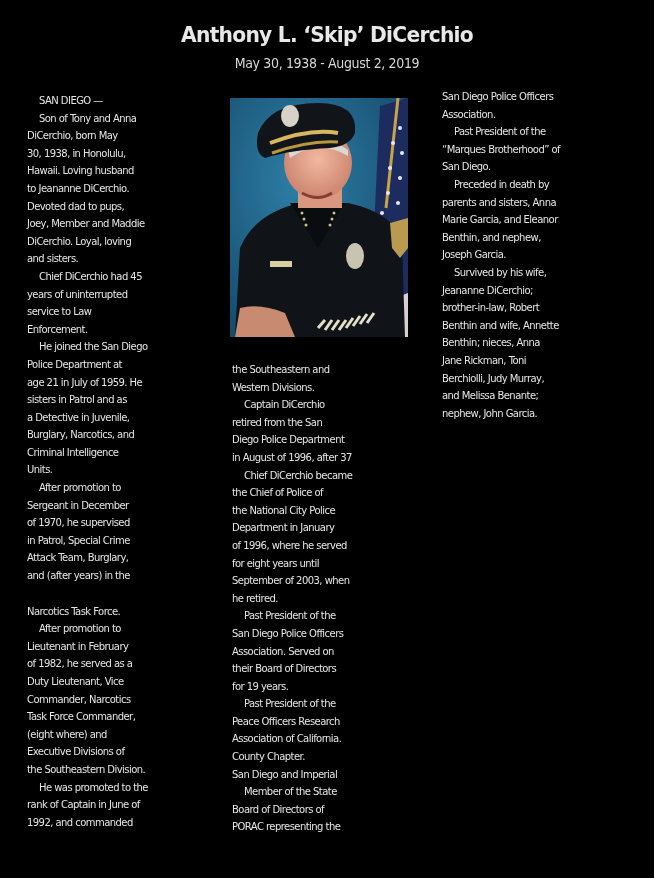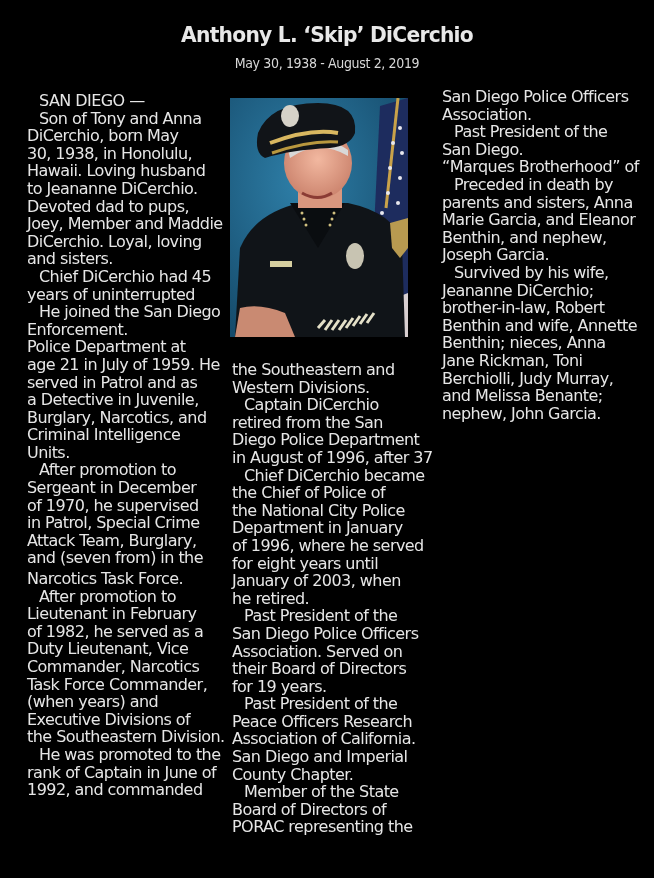--- a/index.html
+++ b/index.html
@@ -15,29 +15,29 @@
       transform: scaleX(0.92); transform-origin: 327px 0;
     }
     .dates {
       position: absolute; left: 0; top: 55px; width: 654px; text-align: center;
       font-family: "DejaVu Sans", sans-serif; font-size: 14px; color: #d8d8d8;
       letter-spacing: -0.4px;
       transform: scaleX(0.9); transform-origin: 327px 0;
     }
     .col {
       position: absolute; font-family: "DejaVu Sans", sans-serif;
-      font-size: 16px; line-height: 17.6px; color: #e6e6e6;
+      font-size: 10px; line-height: 17.6px; color: #e6e6e6;
       letter-spacing: -0.55px; white-space: nowrap;
     }
     .col .line { display: block; height: 17.6px; }
     .col .ind { padding-left: 12px; }
     #col1 { left: 27px; top: 92px; }
     #col2 { left: 232px; top: 361px; }
     #col3 { left: 442px; top: 88px; }
-    #col1 .gap { margin-top: 3px; }
+    #col1 .gap { margin-top: 18px; }
 
     .photo {
       position: absolute; left: 230px; top: 98px; width: 178px; height: 239px;
       overflow: hidden; background: #1f6a93;
       box-shadow: 0 0 6px 3px #000 inset;
     }
     .photo svg { display: block; }
   </style>
 </head>
 <body>
@@ -51,43 +51,44 @@
     <span class="line">DiCerchio, born May</span>
     <span class="line">30, 1938, in Honolulu,</span>
     <span class="line">Hawaii. Loving husband</span>
     <span class="line">to Jeananne DiCerchio.</span>
     <span class="line">Devoted dad to pups,</span>
     <span class="line">Joey, Member and Maddie</span>
     <span class="line">DiCerchio. Loyal, loving</span>
     <span class="line">and sisters.</span>
     <span class="line ind">Chief DiCerchio had 45</span>
     <span class="line">years of uninterrupted</span>
+    <span class="line">service to Law</span>
+    <span class="line">Enforcement.</span>
     <span class="line ind">He joined the San Diego</span>
-    <span class="line">Enforcement.</span>
     <span class="line">Police Department at</span>
     <span class="line">age 21 in July of 1959. He</span>
-    <span class="line">served in Patrol and as</span>
+    <span class="line">sisters in Patrol and as</span>
     <span class="line">a Detective in Juvenile,</span>
     <span class="line">Burglary, Narcotics, and</span>
     <span class="line">Criminal Intelligence</span>
     <span class="line">Units.</span>
     <span class="line ind">After promotion to</span>
     <span class="line">Sergeant in December</span>
     <span class="line">of 1970, he supervised</span>
     <span class="line">in Patrol, Special Crime</span>
     <span class="line">Attack Team, Burglary,</span>
-    <span class="line">and (seven from) in the</span>
+    <span class="line">and (after years) in the</span>
     <span class="line gap">Narcotics Task Force.</span>
     <span class="line ind">After promotion to</span>
     <span class="line">Lieutenant in February</span>
     <span class="line">of 1982, he served as a</span>
     <span class="line">Duty Lieutenant, Vice</span>
     <span class="line">Commander, Narcotics</span>
     <span class="line">Task Force Commander,</span>
-    <span class="line">(when years) and</span>
+    <span class="line">(eight where) and</span>
     <span class="line">Executive Divisions of</span>
     <span class="line">the Southeastern Division.</span>
     <span class="line ind">He was promoted to the</span>
     <span class="line">rank of Captain in June of</span>
     <span class="line">1992, and commanded</span>
   </div>
 
 <div class="photo">
   <svg width="178" height="239" viewBox="0 0 178 239" xmlns="http://www.w3.org/2000/svg">
     <defs>
@@ -165,42 +166,42 @@
     <span class="line ind">Captain DiCerchio</span>
     <span class="line">retired from the San</span>
     <span class="line">Diego Police Department</span>
     <span class="line">in August of 1996, after 37</span>
     <span class="line ind">Chief DiCerchio became</span>
     <span class="line">the Chief of Police of</span>
     <span class="line">the National City Police</span>
     <span class="line">Department in January</span>
     <span class="line">of 1996, where he served</span>
     <span class="line">for eight years until</span>
-    <span class="line">January of 2003, when</span>
+    <span class="line">September of 2003, when</span>
     <span class="line">he retired.</span>
     <span class="line ind">Past President of the</span>
     <span class="line">San Diego Police Officers</span>
     <span class="line">Association. Served on</span>
     <span class="line">their Board of Directors</span>
     <span class="line">for 19 years.</span>
     <span class="line ind">Past President of the</span>
     <span class="line">Peace Officers Research</span>
     <span class="line">Association of California.</span>
+    <span class="line">County Chapter.</span>
     <span class="line">San Diego and Imperial</span>
-    <span class="line">County Chapter.</span>
     <span class="line ind">Member of the State</span>
     <span class="line">Board of Directors of</span>
     <span class="line">PORAC representing the</span>
   </div>
 <div class="col" id="col3">
     <span class="line">San Diego Police Officers</span>
     <span class="line">Association.</span>
     <span class="line ind">Past President of the</span>
+    <span class="line">“Marques Brotherhood” of</span>
     <span class="line">San Diego.</span>
-    <span class="line">“Marques Brotherhood” of</span>
     <span class="line ind">Preceded in death by</span>
     <span class="line">parents and sisters, Anna</span>
     <span class="line">Marie Garcia, and Eleanor</span>
     <span class="line">Benthin, and nephew,</span>
     <span class="line">Joseph Garcia.</span>
     <span class="line ind">Survived by his wife,</span>
     <span class="line">Jeananne DiCerchio;</span>
     <span class="line">brother-in-law, Robert</span>
     <span class="line">Benthin and wife, Annette</span>
     <span class="line">Benthin; nieces, Anna</span>

